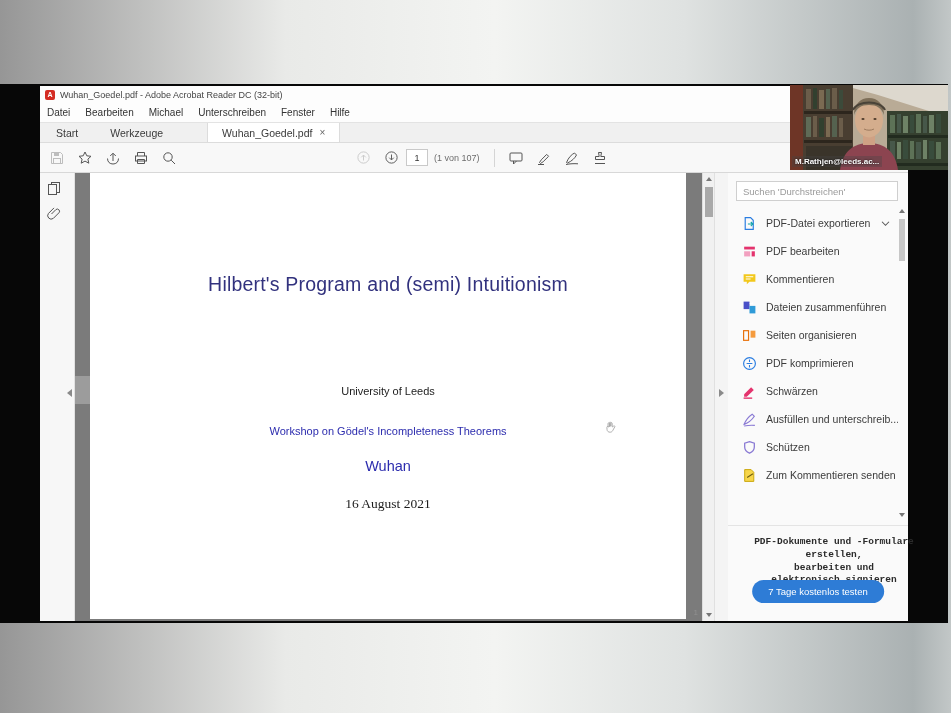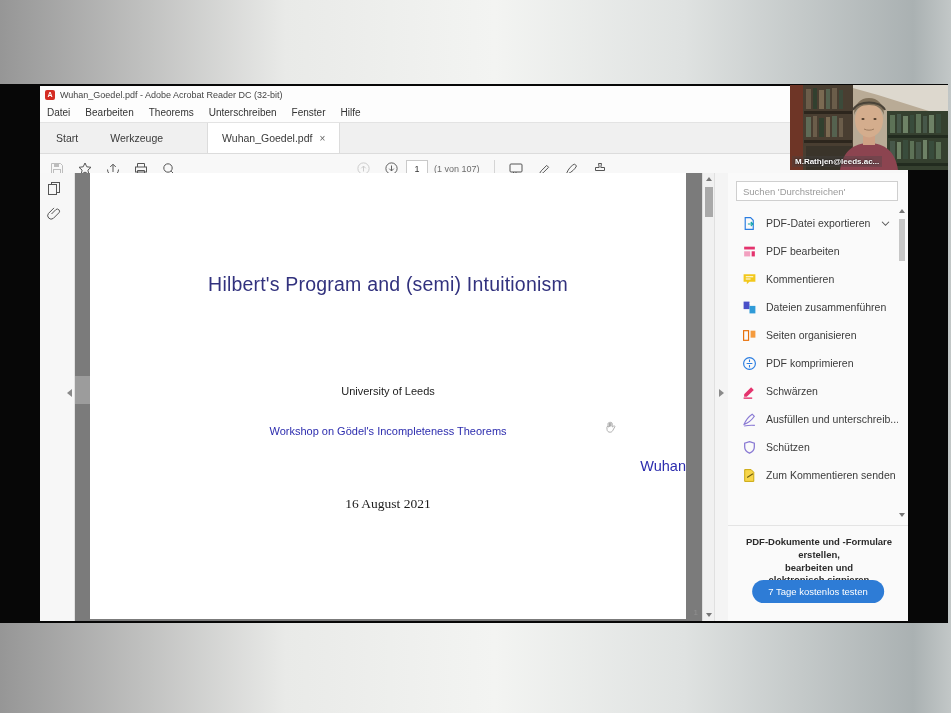--- a/index.html
+++ b/index.html
@@ -11,21 +11,21 @@
   
   .frame{position:absolute;left:0;top:84px;width:948px;height:539px;background:#070707;}
   
   .window{position:absolute;left:40px;top:2px;width:868px;height:535px;background:#b91c1c;}
   .titlebar{height:17px;display:flex;align-items:center;gap:5px;padding-left:5px;background:#fdfdfd;}
   .titlebar .wtitle{font-size:9px;color:#444;white-space:nowrap;}
   .pdfbadge{width:10px;height:10px;border-radius:2px;background:#d42c23;color:#fff;font-size:7px;font-weight:bold;
     display:flex;align-items:center;justify-content:center;line-height:1;}
   .menubar{height:19px;display:flex;align-items:center;gap:15px;padding-left:7px;background:#fdfdfd;font-size:10px;color:#333;}
   .menubar span{cursor:default;}
-  .tabbar{height:32px;background:#f0f0f0;border-top:1px solid #e3e3e3;border-bottom:1px solid #dcdcdc;
+  .tabbar{height:21px;background:#f0f0f0;border-top:1px solid #e3e3e3;border-bottom:1px solid #dcdcdc;
     display:flex;align-items:stretch;font-size:10.5px;color:#3a3a3a;box-sizing:border-box;}
   .tab{display:flex;align-items:center;padding:0 14px;}
   .tab.plain{padding:0 16px;}
   .tab.active{background:#fff;border-left:1px solid #dcdcdc;border-right:1px solid #dcdcdc;margin-left:28px;gap:7px;}
   .tab .close{color:#666;font-size:10px;}
   .toolbar{height:30px;background:#f8f8f8;border-bottom:1px solid #d8d8d8;display:flex;align-items:center;box-sizing:border-box;}
   .tbtn{width:26px;height:24px;display:flex;align-items:center;justify-content:center;flex:0 0 auto;}
   .tb-left{display:flex;margin-left:4px;gap:2px;}
   .tb-center{display:flex;align-items:center;position:absolute;left:310px;gap:2px;}
   .pageinput{width:20px;height:15px;font-size:9px;text-align:center;border:1px solid #c9c9c9;background:#fff;color:#333;padding:0;}
@@ -37,21 +37,21 @@
   .lp-btn{width:24px;height:22px;display:flex;align-items:center;justify-content:center;margin:4px 0 0 2px;}
   .lp-handle{position:absolute;right:2px;top:216px;width:0;height:0;
     border-top:4px solid transparent;border-bottom:4px solid transparent;border-right:5px solid #8a8a8a;}
   .docarea{width:639px;background:#7b7b7b;position:relative;}
   .page{position:absolute;left:15px;top:0;width:596px;height:446px;background:#fff;}
   .artifact-band{position:absolute;left:-15px;top:203px;width:260px;height:28px;background:rgba(255,255,255,.25);}
   .pg-title{position:absolute;top:100px;width:100%;text-align:center;font-size:19.5px;color:#32327e;letter-spacing:.2px;}
   .pg-author{position:absolute;top:168px;width:100%;text-align:center;font-size:14.5px;color:#1c1c1c;}
   .pg-affil{position:absolute;top:212px;width:100%;text-align:center;font-size:11px;color:#1c1c1c;}
   .pg-event{position:absolute;top:252px;width:100%;text-align:center;font-size:11px;color:#2c2cae;}
-  .pg-city{position:absolute;top:285px;width:100%;text-align:right;font-size:14.5px;color:#2c2cae;}
+  .pg-city{position:absolute;top:285px;width:100%;text-align:center;font-size:14.5px;color:#2c2cae;}
   .pg-date{position:absolute;top:323px;width:100%;text-align:center;font-size:13.5px;color:#1c1c1c;
     font-family:"Liberation Serif","DejaVu Serif",serif;}
   .handcur{position:absolute;left:515px;top:246px;opacity:.75;}
   .docpagenum{position:absolute;right:16px;bottom:4px;font-size:8px;color:#909090;}
   .vscroll{position:absolute;right:0;top:0;width:12px;height:100%;background:#f1f1f1;border-left:1px solid #dedede;box-sizing:border-box;}
   .sb-arrow{width:100%;height:12px;display:flex;align-items:center;justify-content:center;}
   .tri-up{width:0;height:0;border-left:3px solid transparent;border-right:3px solid transparent;border-bottom:4px solid #777;}
   .tri-down{width:0;height:0;border-left:3px solid transparent;border-right:3px solid transparent;border-top:4px solid #777;}
   .vthumb{position:absolute;left:2px;top:14px;width:8px;height:30px;background:#a9a9a9;}
   .vscroll .bottom{position:absolute;bottom:0;width:100%;}
@@ -66,21 +66,21 @@
   .tools{position:absolute;left:0;top:36px;width:170px;}
   .tool{height:28px;display:flex;align-items:center;gap:9px;padding-left:14px;}
   .tool .ticon{width:15px;height:15px;flex:0 0 auto;display:flex;align-items:center;justify-content:center;}
   .tool .tlabel{white-space:nowrap;overflow:hidden;}
   .tool .chev{margin-left:auto;margin-right:8px;}
   .innerscroll{position:absolute;right:2px;top:36px;width:8px;height:308px;}
   .innerscroll .is-up{position:absolute;top:0;left:1px;}
   .innerscroll .is-thumb{position:absolute;top:10px;left:1px;width:6px;height:42px;background:#c7c7c7;}
   .innerscroll .is-down{position:absolute;bottom:0;left:1px;}
   .sb-divider{position:absolute;left:0;top:352px;width:100%;height:1px;background:#e4e4e4;}
-  .promo{position:absolute;left:1px;top:363px;width:100%;text-align:center;font-size:9.5px;font-weight:bold;color:#2b2b2b;line-height:1.35;}
+  .promo{position:absolute;left:16px;top:363px;width:100%;text-align:center;font-size:9.5px;font-weight:bold;color:#2b2b2b;line-height:1.35;font-family:Liberation Mono, monospace;}
   .trialbtn{position:absolute;left:50%;top:407px;transform:translateX(-50%);
     background:#2e7cd6;color:#fff;font-size:9.5px;border:none;border-radius:13px;padding:6px 16px;white-space:nowrap;
     font-family:"Liberation Sans",sans-serif;}
   
   .webcam{position:absolute;left:790px;top:85px;width:158px;height:85px;z-index:5;overflow:hidden;background:#c2410c;}
   .webcam svg{display:block;}
   .camlabel{position:absolute;left:2px;bottom:3px;color:#fff;font-size:8px;font-weight:bold;
     background:rgba(70,70,70,.35);padding:1px 3px;text-shadow:0 0 2px #000;white-space:nowrap;}
   svg{overflow:visible;}
 </style>
@@ -91,21 +91,21 @@
   <div class="window">
 
     <div class="titlebar">
       <span class="pdfbadge">A</span>
       <span class="wtitle">Wuhan_Goedel.pdf - Adobe Acrobat Reader DC (32-bit)</span>
     </div>
 
     <div class="menubar">
       <span>Datei</span>
       <span>Bearbeiten</span>
-      <span>Theorems</span>
+      <span>Michael</span>
       <span>Unterschreiben</span>
       <span>Fenster</span>
       <span>Hilfe</span>
     </div>
 
     <div class="tabbar">
       <div class="tab plain">
         <span>Start</span>
       </div>
       <div class="tab plain">

